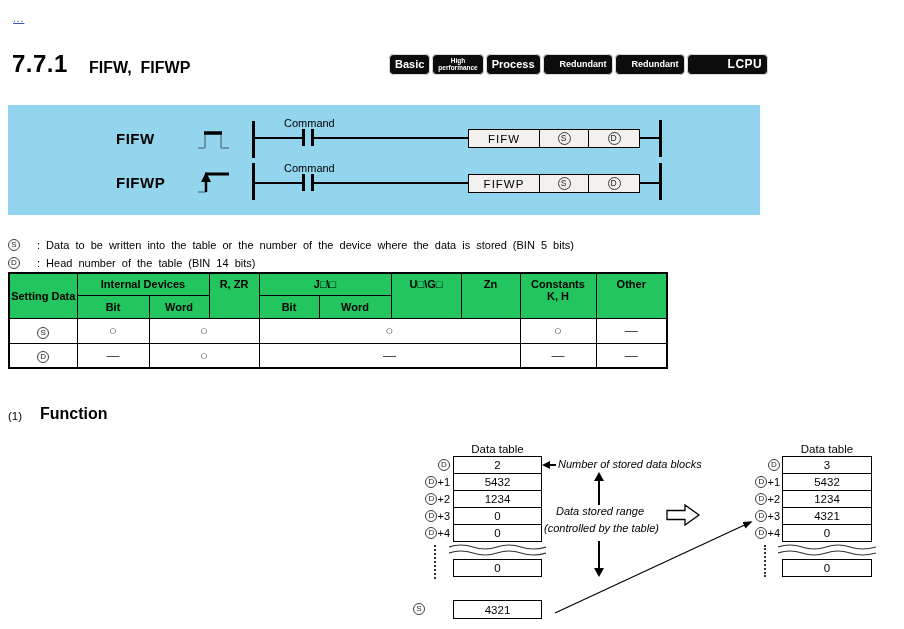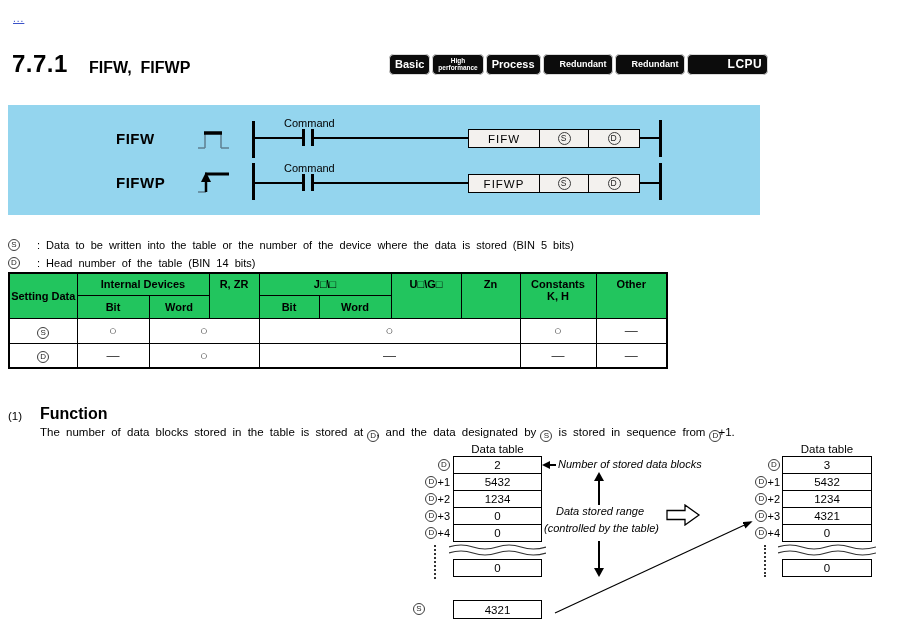--- a/index.html
+++ b/index.html
@@ -204,24 +204,20 @@
       <td colspan="2"><span class="mark">○</span></td>
       <td colspan="4"><span class="mark">—</span></td>
       <td><span class="mark">—</span></td>
       <td><span class="mark">—</span></td>
     </tr>
   </tbody>
     </table>
 
   <div class="fn-head">Function</div>
   <div class="fn-item">(1)</div>
-  <div class="fn-line" style="left:40px;top:426px;">
-    <span class="chunk">The number of data blocks stored in the table is stored at</span><span class="circ">D</span><span class="hug chunk">, and the data designated by</span><span class="circ">S</span>
-    <span class="chunk">is stored in sequence from</span><span class="circ">D</span><span class="hug">+1.</span>
-  </div>
 
   <div class="dt-caption" style="left:453px;top:443px;width:89px;">Data table</div>
   <div class="dt-col" style="left:453px;top:456px;">
     <div class="dt-cell first">2</div>
     <div class="dt-cell">5432</div>
     <div class="dt-cell">1234</div>
     <div class="dt-cell">0</div>
     <div class="dt-cell">0</div>
   </div>
   <svg class="svg-abs" style="left:449px;top:543px;" width="97" height="14">

